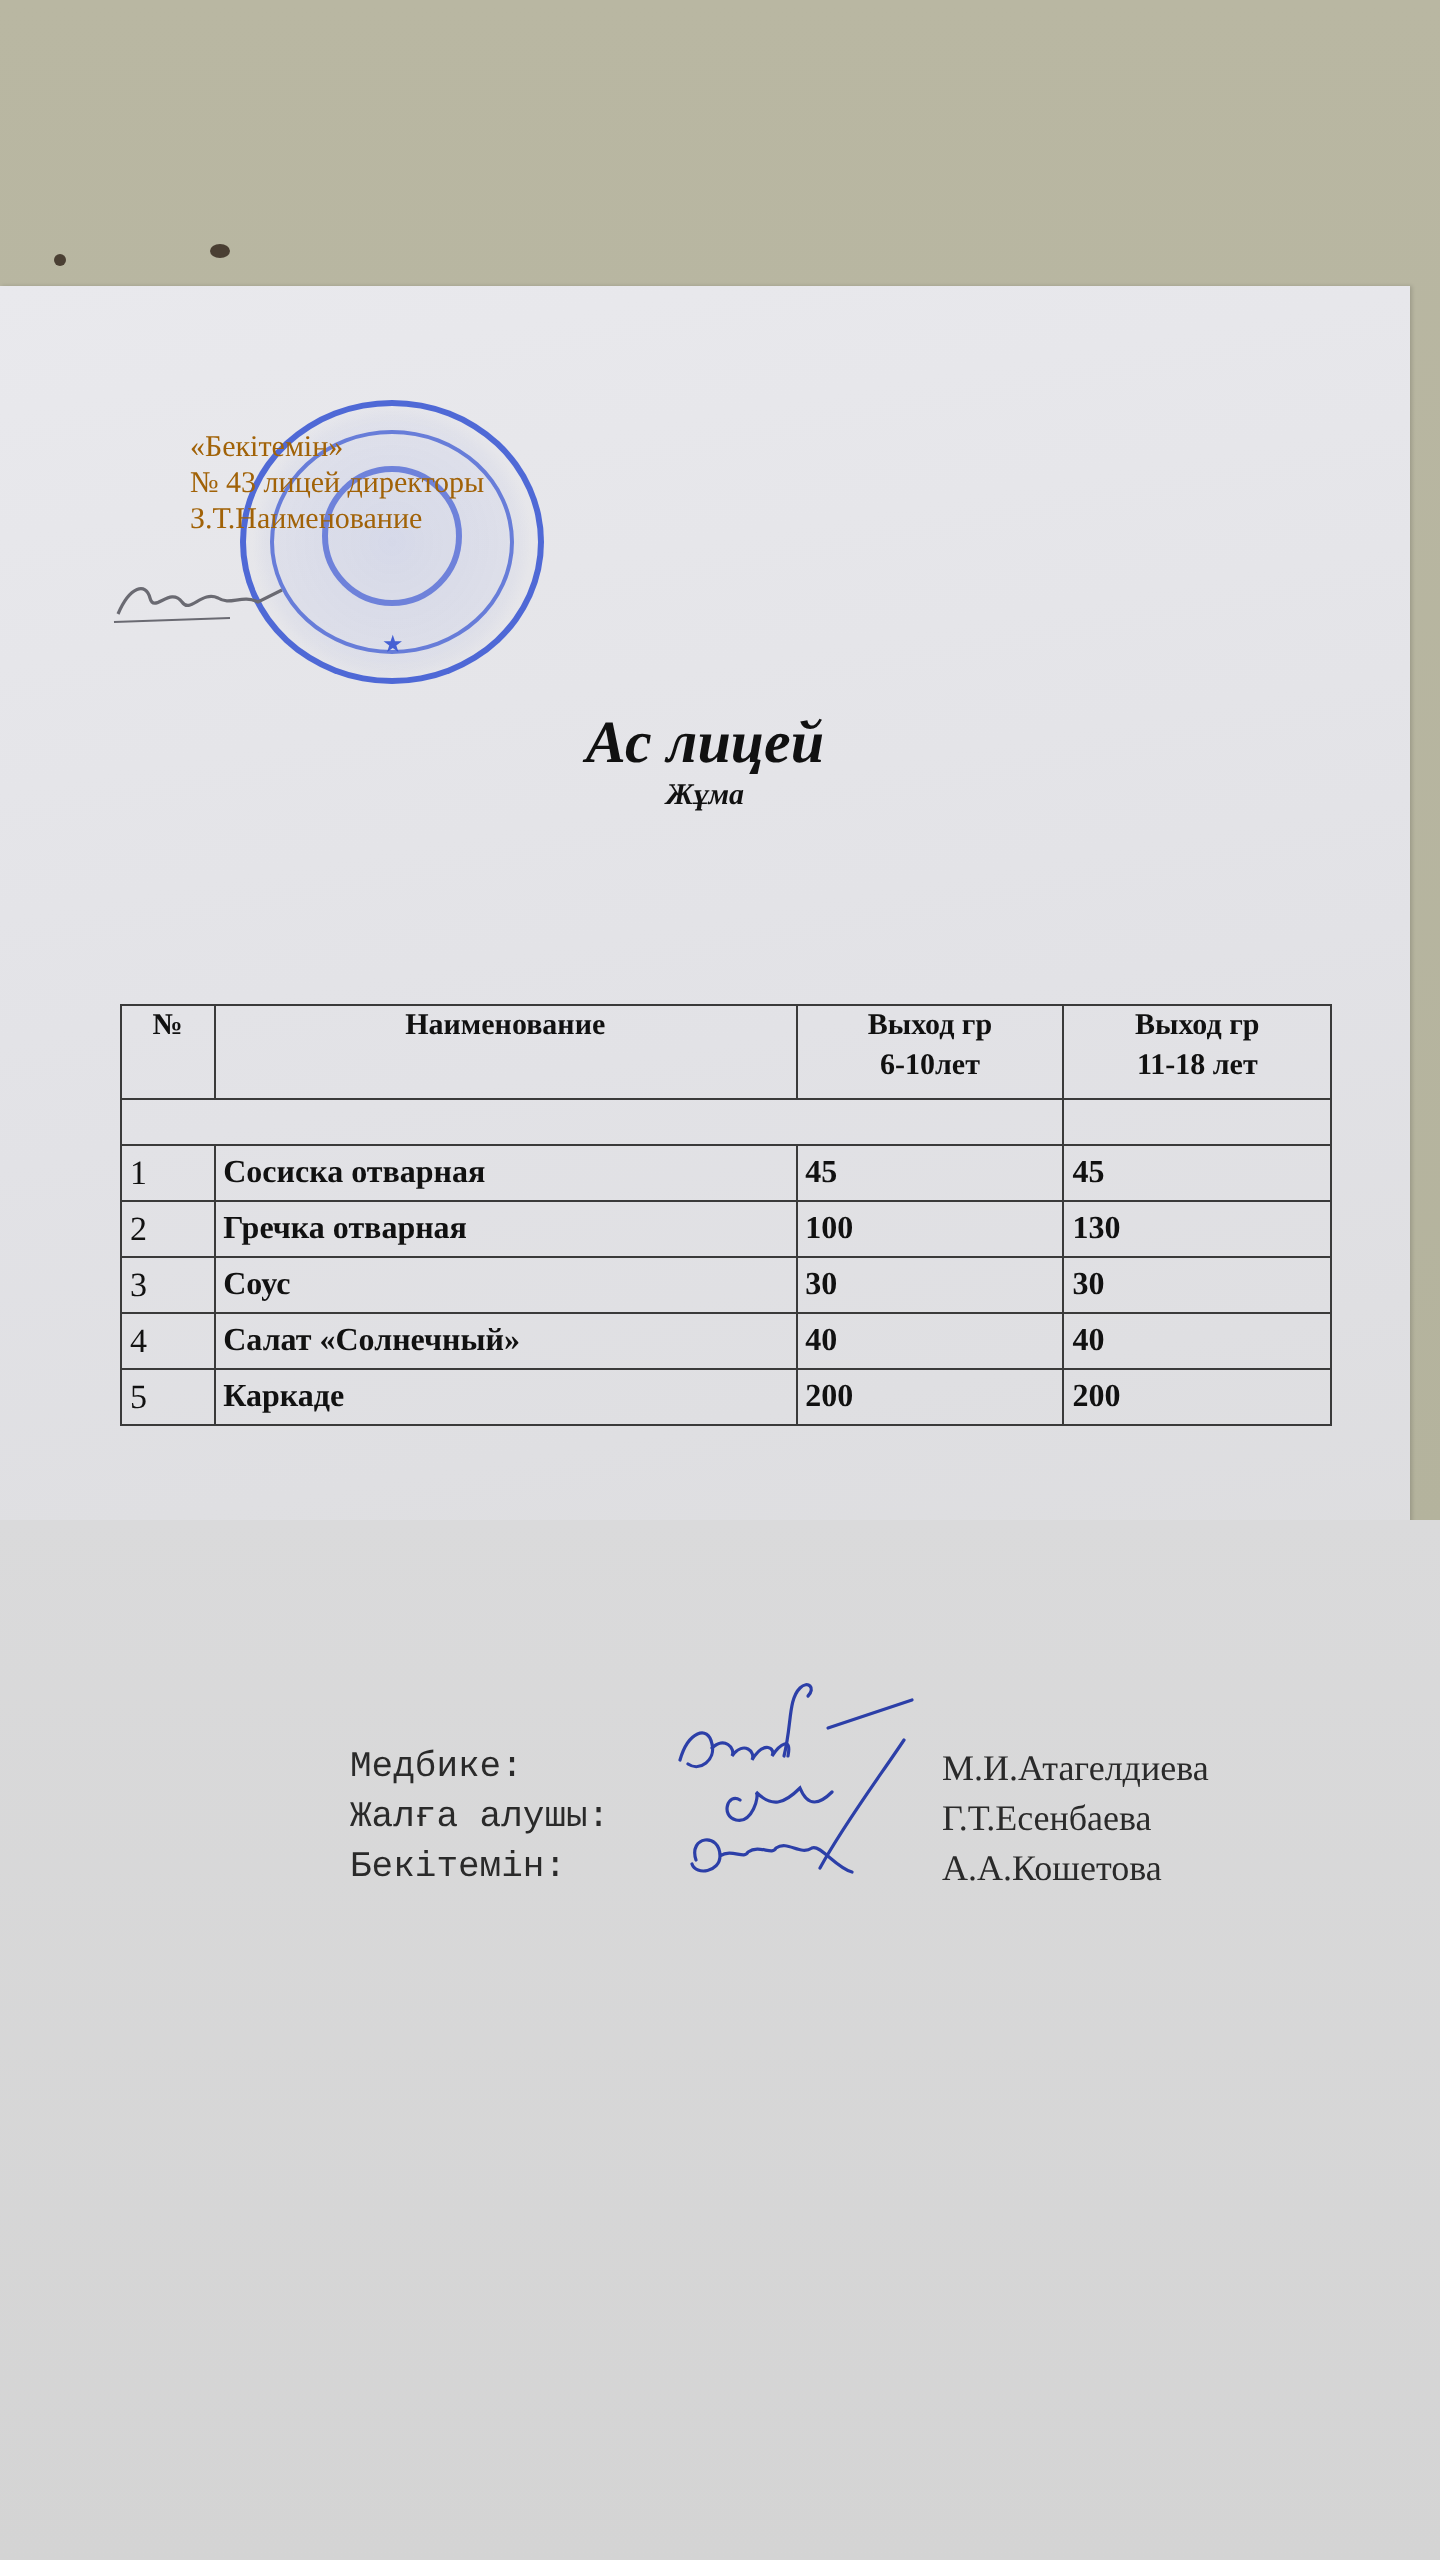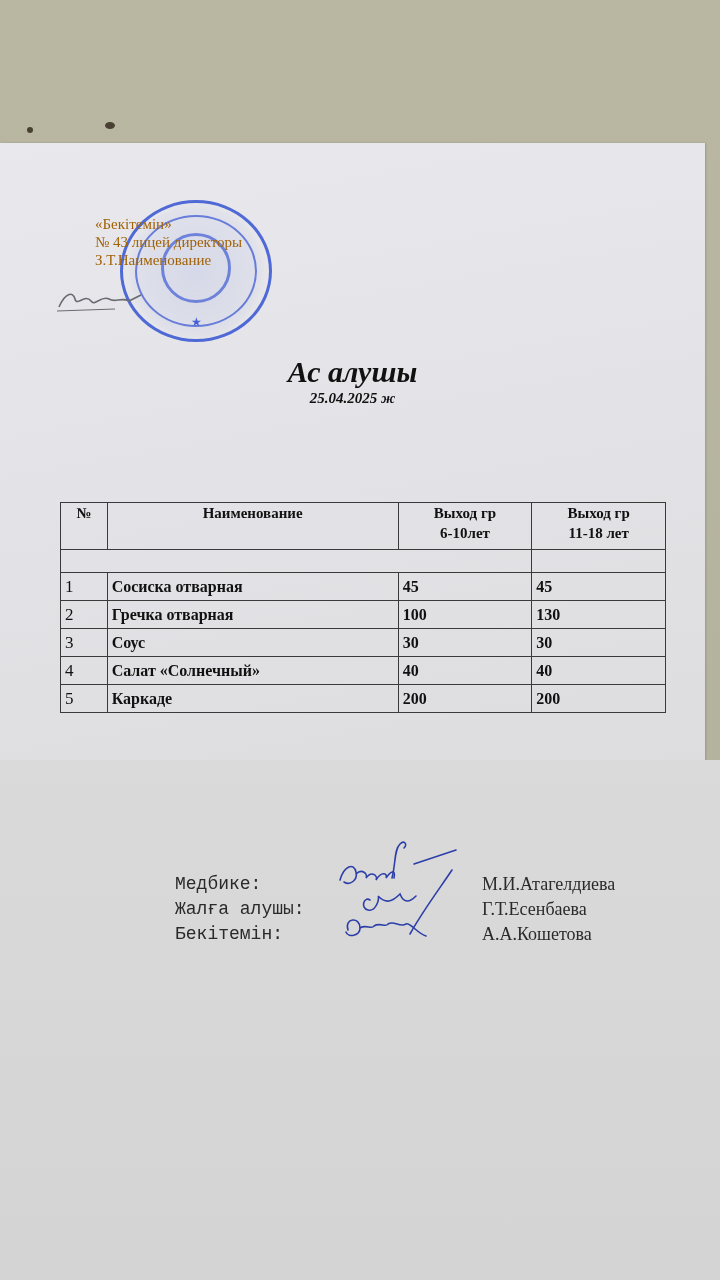--- a/index.html
+++ b/index.html
@@ -58,21 +58,21 @@
     .col-a { width: 126px; }
     .col-b { width: 126px; }
     tr.empty td { height: 22px; }
     tr.data td { height: 27px; font-size: 16px; font-weight: bold; }
     tr.data td.num { font-weight: normal; font-size: 17px; }
     .signatures {
       position: absolute; left: 175px; top: 872px; font-size: 18px; color: #2a2a2a; line-height: 25px;
     }
     .sig-row { position: relative; height: 25px; }
     .sig-role { position: absolute; left: 0; white-space: nowrap; font-family: Liberation Mono, monospace; }
-    .sig-name { position: absolute; left: 307px; white-space: nowrap; }
+    .sig-name { position: absolute; left: 296px; white-space: nowrap; }
     .sig-ink { position: absolute; left: 330px; top: 838px; width: 130px; height: 120px; }
   </style>
 </head>
 <body>
 
 <div class="wall-spot" style="left:27px;top:127px;width:6px;height:6px;"></div>
 <div class="wall-spot" style="left:105px;top:122px;width:10px;height:7px;"></div>
 
 <div class="paper">
 </div>
@@ -88,22 +88,22 @@
   <div>«Бекітемін»</div>
   <div>№ 43 лицей директоры</div>
   <div>З.Т.Наименование</div>
 </div>
 <svg class="signature-approval" viewBox="0 0 90 30">
   <path d="M4 22 C10 8, 18 6, 20 14 C22 22, 30 8, 36 16 C40 22, 46 10, 54 14 C60 18, 66 12, 74 16 L86 10" stroke="#6a6a72" stroke-width="1.6" fill="none"></path>
   <path d="M2 26 L60 24" stroke="#6a6a72" stroke-width="1" fill="none"></path>
 </svg>
 
 <div class="title-block">
-  <div class="title">Ас алушы</div>
-  <div class="date">25.04.2025 ж</div>
+  <div class="title">Ас лицей</div>
+  <div class="subtitle">Жұма</div>
 </div>
 
 <table class="menu">
   <tbody>
       <tr>
     <th class="col-num">№</th>
     <th class="col-name">Наименование</th>
     <th class="col-a">
       <div>Выход гр</div>
       <div>6-10лет</div>

